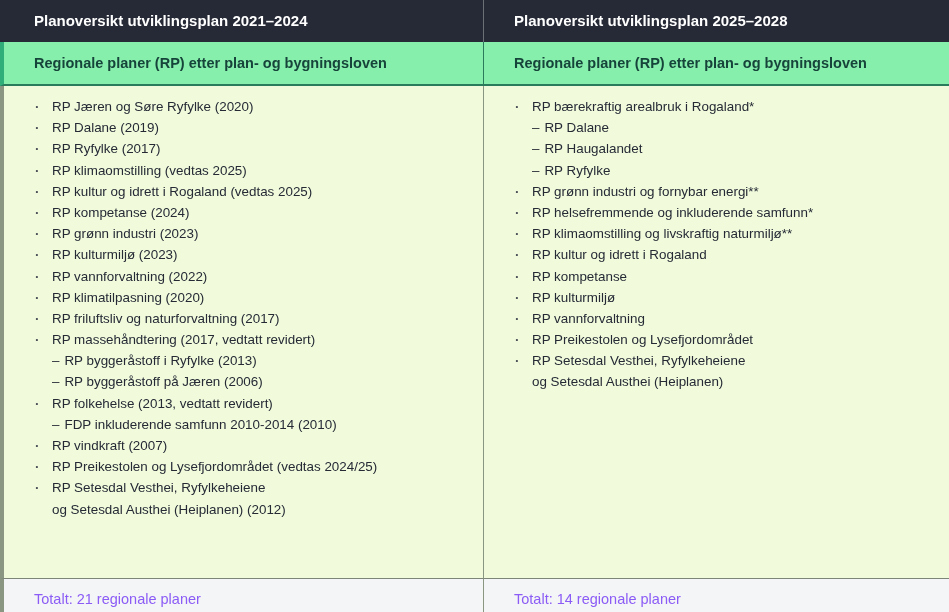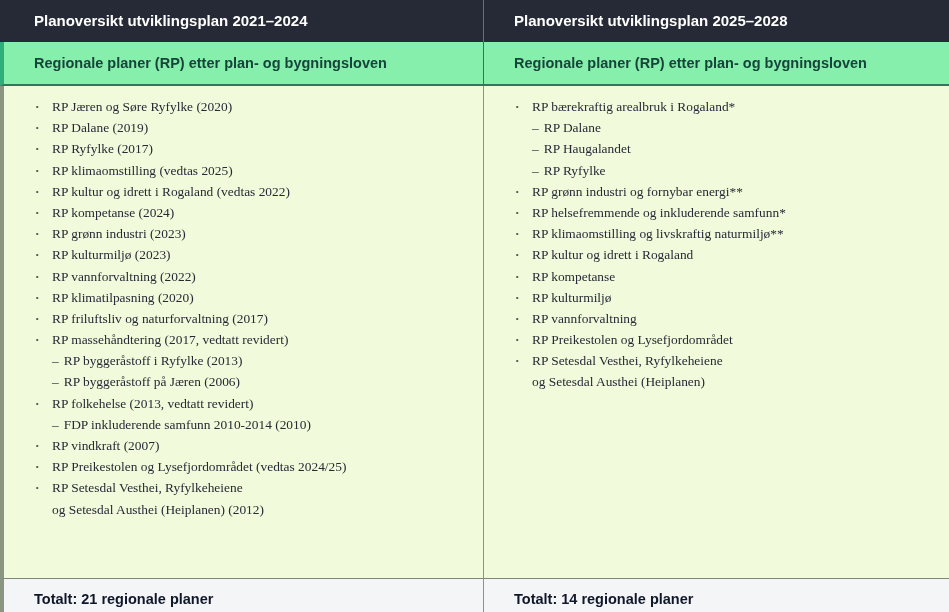--- a/index.html
+++ b/index.html
@@ -25,33 +25,33 @@
       font-weight: bold; font-size: 14.5px;
       padding: 13px 0 0 30px;
       border-bottom: 2px solid #2a7a5c;
     }
     .body {
       background: #f1fbdc; color: #252a35;
       font-size: 13.4px;
       padding: 10px 0 0 31px;
     }
     .foot {
-      background: #f4f5f6; color: #0f172a;
-      font-weight: bold; font-size: 14.5px;
+      background: #f4f5f6; color: #8b5cf6;
+      font-weight: normal; font-size: 14.5px;
       padding: 12px 0 0 30px;
       border-top: 1.5px solid #7d8578;
     }
     .col-left.hdr, .col-left.sub, .col-left.body, .col-left.foot { border-left: 4px solid #8a9582; }
     .col-left.hdr { border-left-color: #262a36; }
     .col-left.sub { border-left-color: #2fae7a; }
     .col-right { border-left: 1.5px solid #8a9582; }
     .col-right.sub { border-left: 1.5px solid #2a7a5c; }
     .col-right.hdr { border-left: 1.5px solid #6a6f78; }
     ul { list-style: none; margin: 0; padding: 0; }
-    li { height: 21.2px; line-height: 21.2px; white-space: nowrap; position: relative; font-family: Liberation Serif, serif; }
+    li { height: 21.2px; line-height: 21.2px; white-space: nowrap; position: relative; }
     li.bullet { padding-left: 17px; }
     li.bullet::before {
       content: "·"; position: absolute; left: 0; top: 0; font-weight: bold; color: #4a4f58;
     }
     li.dash { padding-left: 17px; }
     li.dash .dashmark { margin-right: 5px; }
     li.cont { padding-left: 17px; }
   </style>
 </head>
 <body>
@@ -70,21 +70,21 @@
   <div class="cell sub col-right">
     <span>Regionale planer (RP) etter plan- og bygningsloven</span>
   </div>
 
   <div class="cell body col-left">
     <ul>
         <li class="bullet"><span>RP Jæren og Søre Ryfylke (2020)</span></li>
         <li class="bullet"><span>RP Dalane (2019)</span></li>
         <li class="bullet"><span>RP Ryfylke (2017)</span></li>
         <li class="bullet"><span>RP klimaomstilling (vedtas 2025)</span></li>
-        <li class="bullet"><span>RP kultur og idrett i Rogaland (vedtas 2022)</span></li>
+        <li class="bullet"><span>RP kultur og idrett i Rogaland (vedtas 2025)</span></li>
         <li class="bullet"><span>RP kompetanse (2024)</span></li>
         <li class="bullet"><span>RP grønn industri (2023)</span></li>
         <li class="bullet"><span>RP kulturmiljø (2023)</span></li>
         <li class="bullet"><span>RP vannforvaltning (2022)</span></li>
         <li class="bullet"><span>RP klimatilpasning (2020)</span></li>
         <li class="bullet"><span>RP friluftsliv og naturforvaltning (2017)</span></li>
         <li class="bullet"><span>RP massehåndtering (2017, vedtatt revidert)</span></li>
         <li class="dash"><span class="dashmark">–</span><span>RP byggeråstoff i Ryfylke  (2013)</span></li>
         <li class="dash"><span class="dashmark">–</span><span>RP byggeråstoff på Jæren (2006)</span></li>
         <li class="bullet"><span>RP folkehelse (2013, vedtatt revidert)</span></li>

